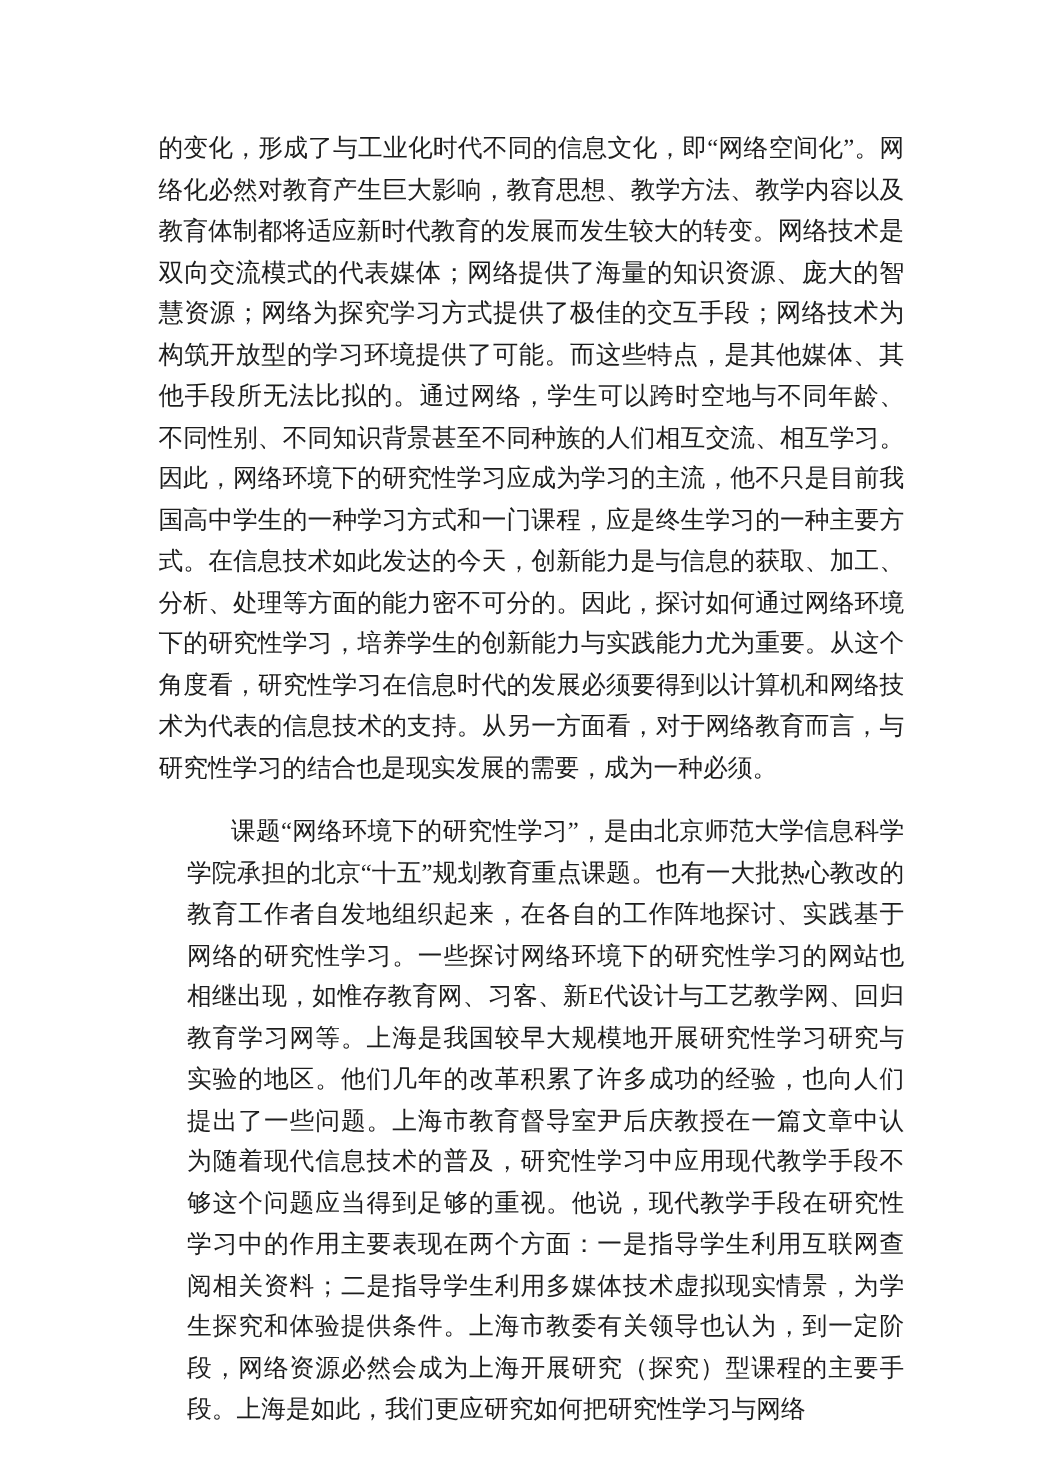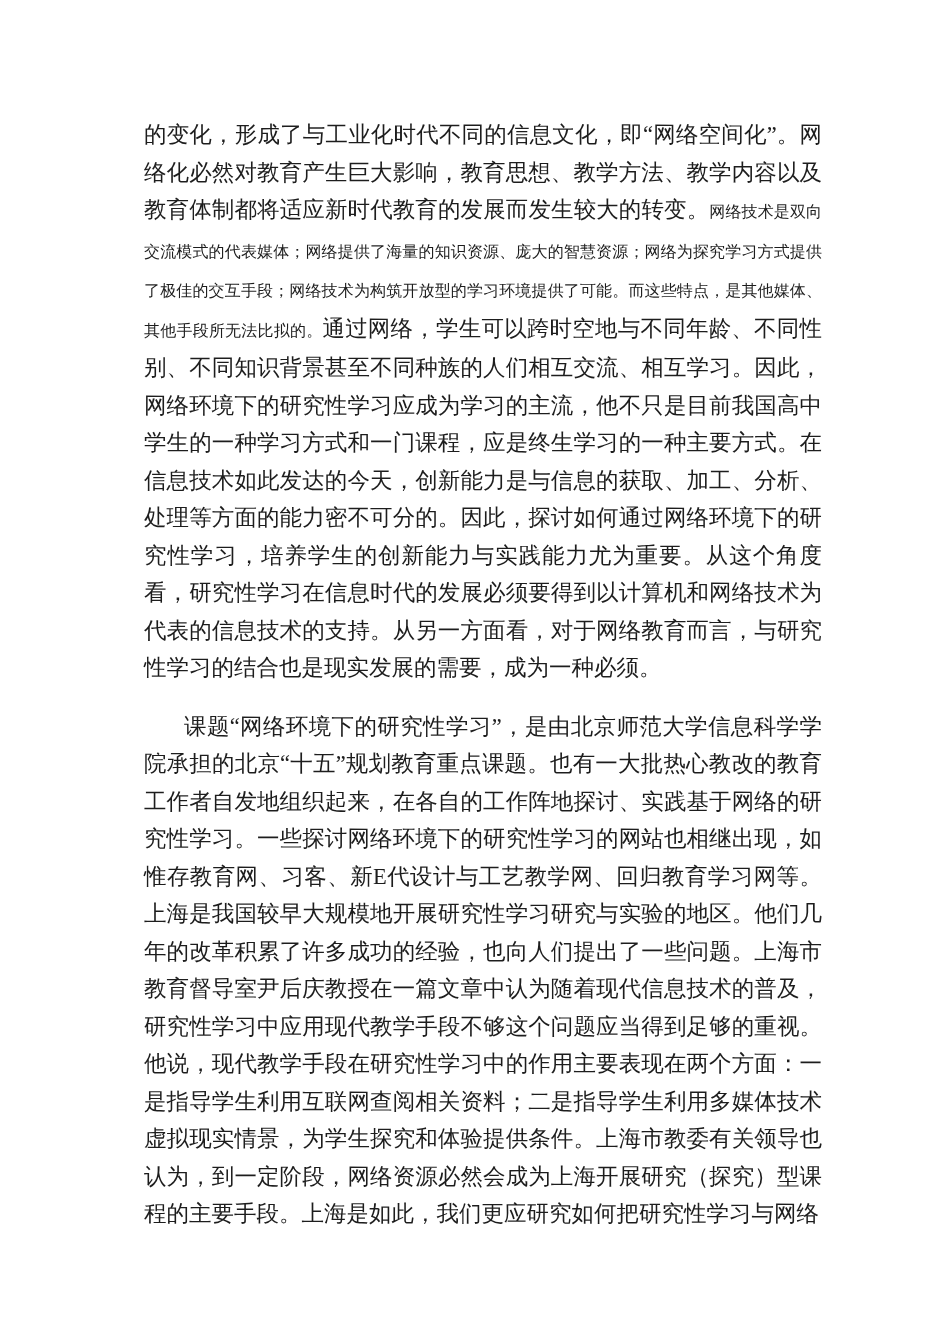--- a/index.html
+++ b/index.html
@@ -25,26 +25,27 @@
   .para {
     margin: 0;
     font-size: 22.5px;
     line-height: 37.5px;
     text-align: justify;
     text-justify: inter-ideograph;
     word-break: break-all;
     overflow-wrap: anywhere;
   }
   .para .small-inline {
-    font-size: 16px;
+    font-size: 23px;
     line-height: 37.5px;
   }
   .para-2 {
     text-indent: 40px;
     margin-top: 21px;
+    margin-left: 26px;
   }
 </style>
 </head>
 <body>
 
 <div class="page">
   <p class="para para-1"><span>的变化，形成了与工业化时代不同的信息文化，即“网络空间化”。网络化必然对教育产生巨大影响，教育思想、教学方法、教学内容以及教育体制都将适应新时代教育的发展而发生较大的转变。</span><span class="small-inline">网络技术是双向交流模式的代表媒体；网络提供了海量的知识资源、庞大的智慧资源；网络为探究学习方式提供了极佳的交互手段；网络技术为构筑开放型的学习环境提供了可能。而这些特点，是其他媒体、其他手段所无法比拟的。</span><span>通过网络，学生可以跨时空地与不同年龄、不同性别、不同知识背景甚至不同种族的人们相互交流、相互学习。因此，网络环境下的研究性学习应成为学习的主流，他不只是目前我国高中学生的一种学习方式和一门课程，应是终生学习的一种主要方式。在信息技术如此发达的今天，创新能力是与信息的获取、加工、分析、处理等方面的能力密不可分的。因此，探讨如何通过网络环境下的研究性学习，培养学生的创新能力与实践能力尤为重要。从这个角度看，研究性学习在信息时代的发展必须要得到以计算机和网络技术为代表的信息技术的支持。从另一方面看，对于网络教育而言，与研究性学习的结合也是现实发展的需要，成为一种必须。</span></p>
 
   <p class="para para-2">课题“网络环境下的研究性学习”，是由北京师范大学信息科学学院承担的北京“十五”规划教育重点课题。也有一大批热心教改的教育工作者自发地组织起来，在各自的工作阵地探讨、实践基于网络的研究性学习。一些探讨网络环境下的研究性学习的网站也相继出现，如惟存教育网、习客、新E代设计与工艺教学网、回归教育学习网等。上海是我国较早大规模地开展研究性学习研究与实验的地区。他们几年的改革积累了许多成功的经验，也向人们提出了一些问题。上海市教育督导室尹后庆教授在一篇文章中认为随着现代信息技术的普及，研究性学习中应用现代教学手段不够这个问题应当得到足够的重视。他说，现代教学手段在研究性学习中的作用主要表现在两个方面：一是指导学生利用互联网查阅相关资料；二是指导学生利用多媒体技术虚拟现实情景，为学生探究和体验提供条件。上海市教委有关领导也认为，到一定阶段，网络资源必然会成为上海开展研究（探究）型课程的主要手段。上海是如此，我们更应研究如何把研究性学习与网络</p>
 </div>

